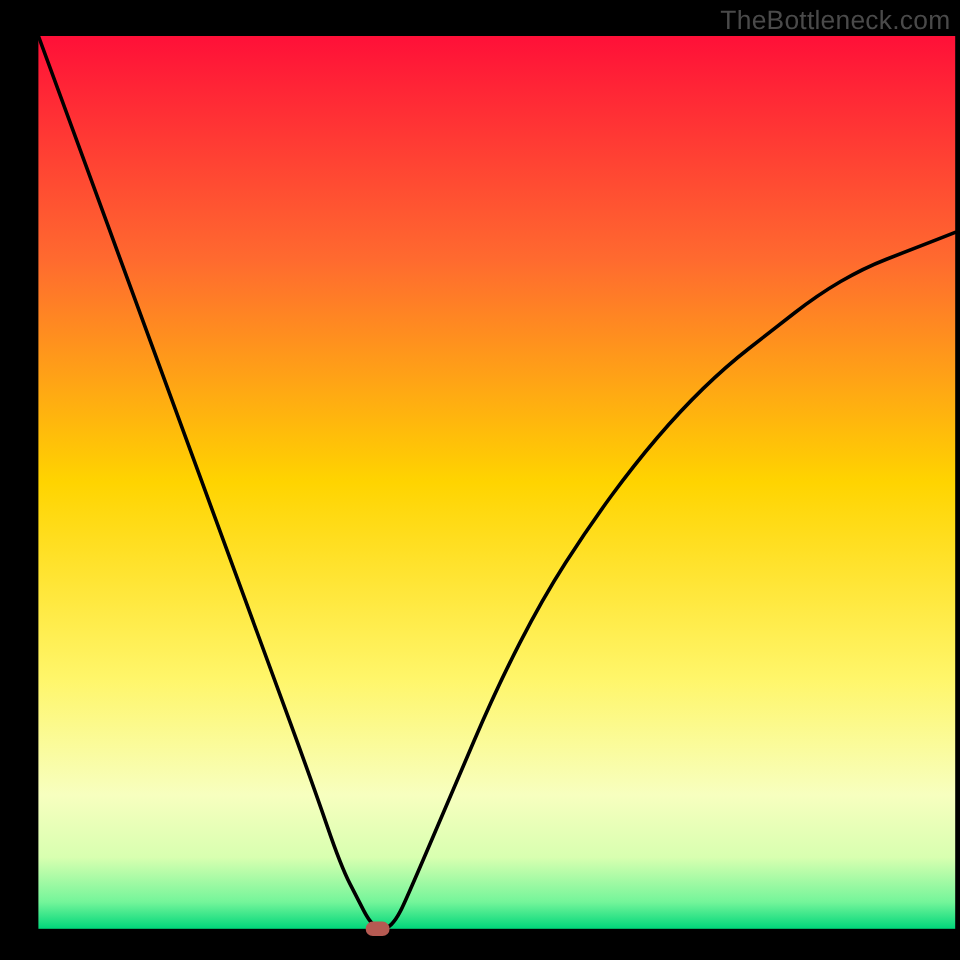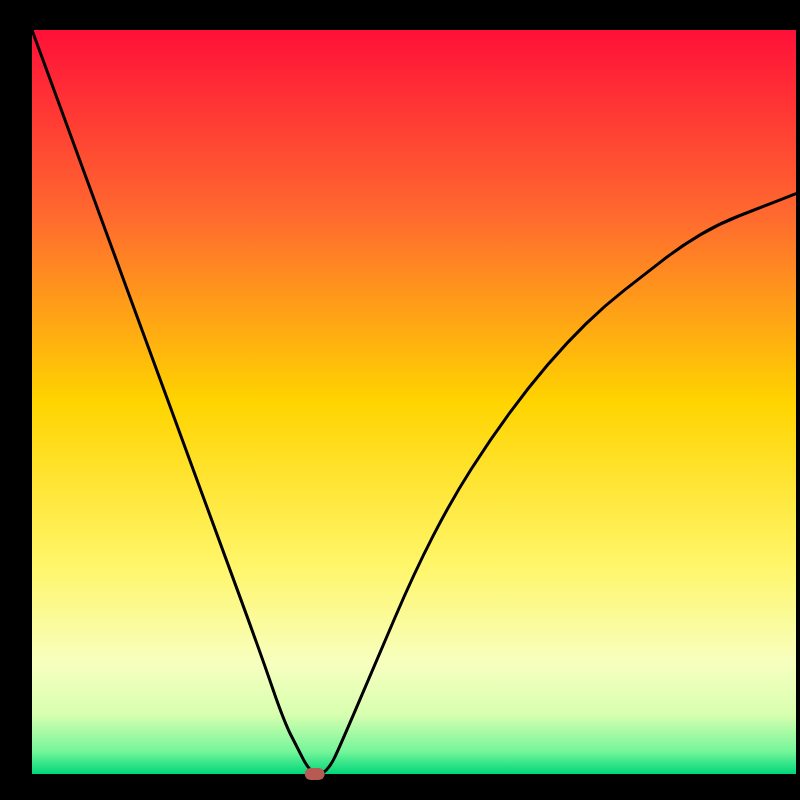--- a/index.html
+++ b/index.html
@@ -30,20 +30,21 @@
   svg.chart {
     position: absolute;
     top: 0;
     left: 0;
   }
 </style>
 </head>
 <body>
 
 <div class="outer">
+  <div class="watermark">TheBottleneck.com</div>
 
   <svg class="chart" width="800" height="800" viewBox="0 0 800 800">
     <defs>
       <linearGradient id="bg-grad" x1="0" y1="0" x2="0" y2="1">
           <stop offset="0%" stop-color="#ff1038"></stop>
           <stop offset="25%" stop-color="#ff6a2f"></stop>
           <stop offset="50%" stop-color="#ffd400"></stop>
           <stop offset="72%" stop-color="#fff66a"></stop>
           <stop offset="85%" stop-color="#f7ffbf"></stop>
           <stop offset="92%" stop-color="#d8ffb0"></stop>

